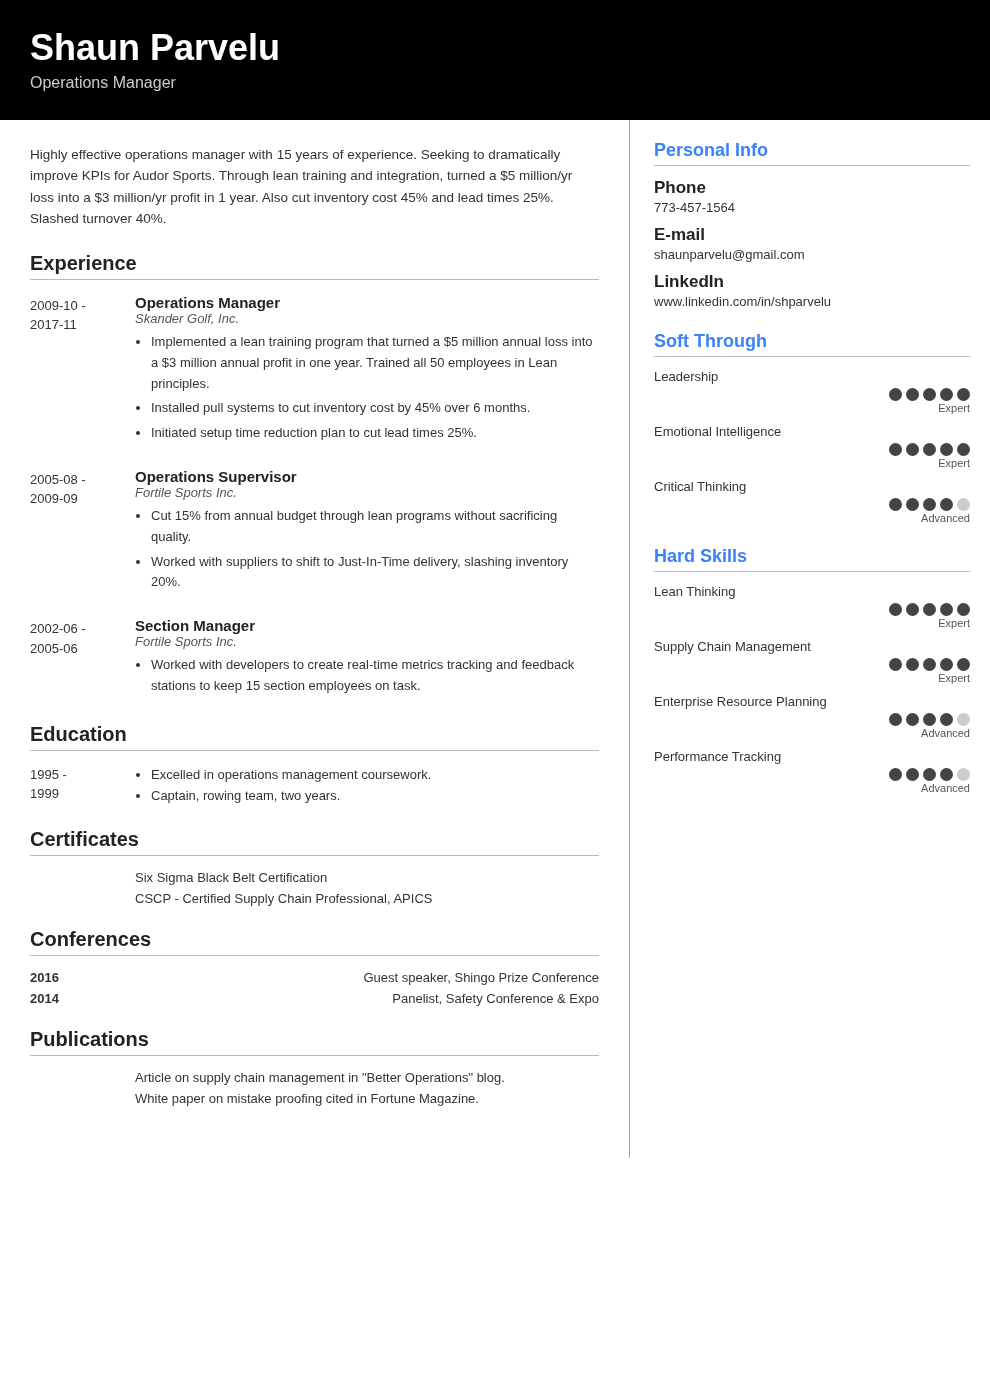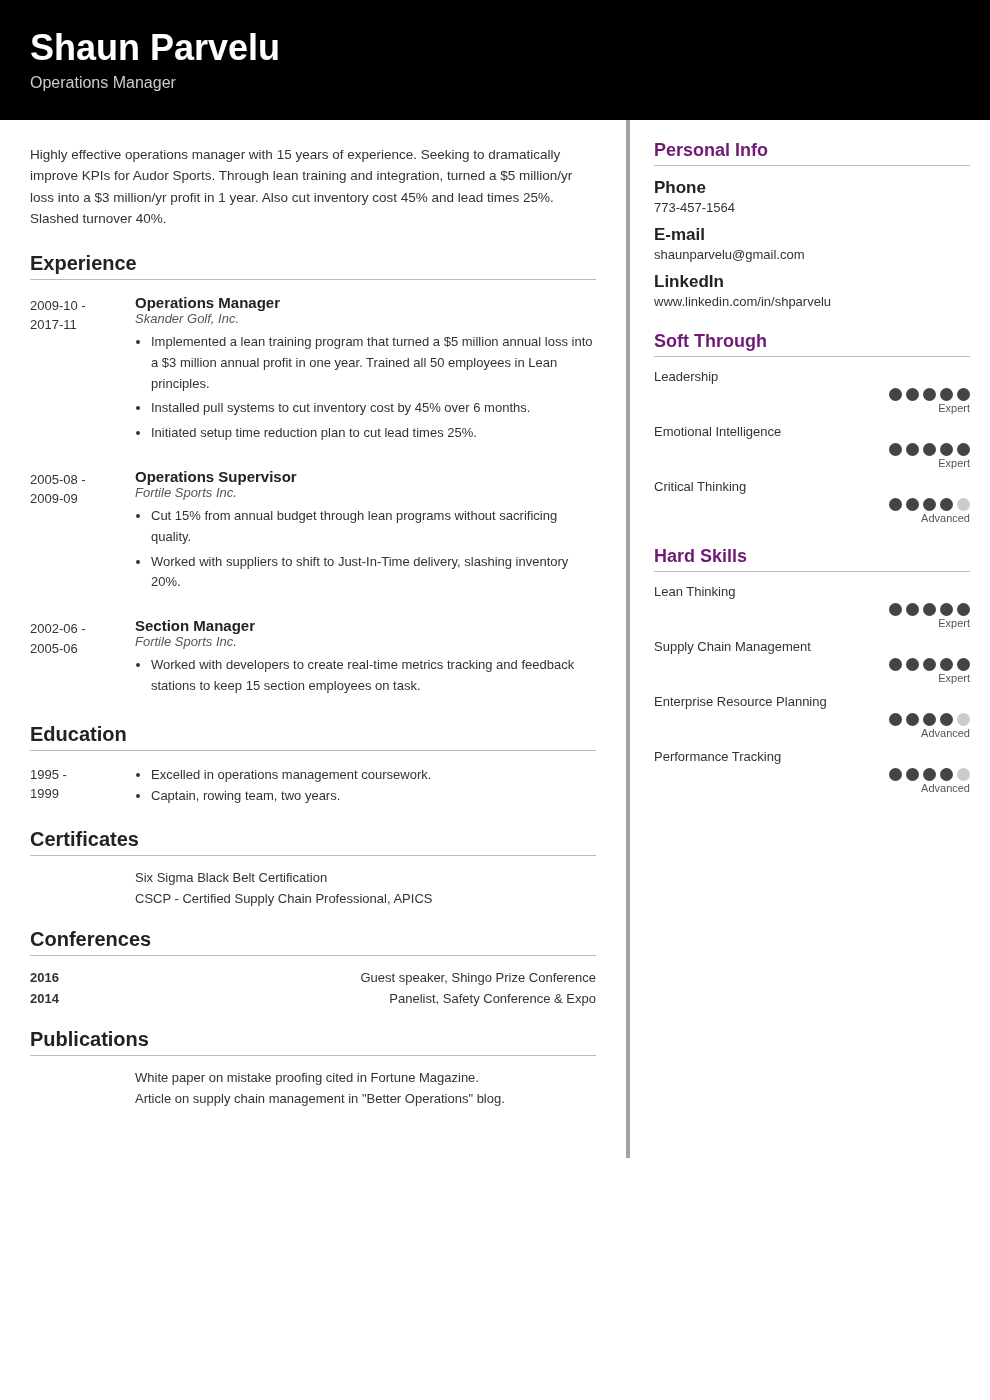--- a/index.html
+++ b/index.html
@@ -33,21 +33,21 @@
     
     .body-wrap {
       display: flex;
       align-items: flex-start;
     }
 
     
     .main-col {
       flex: 0 0 630px;
       padding: 24px 30px 30px 30px;
-      border-right: 4px solid #a3a3a3;
+      border-right: 1px solid #a3a3a3;
     }
 
     
     .side-col {
       flex: 1;
       padding: 20px 20px 30px 24px;
     }
 
     
     .summary-text {
@@ -176,21 +176,21 @@
     .pub-text {
       flex: 1;
       font-size: 13px;
       color: #333;
     }
 
     
     .side-section-title {
       font-size: 18px;
       font-weight: bold;
-      color: #701a75;
+      color: #3b82f6;
       margin-bottom: 4px;
     }
     .side-divider {
       border: none;
       border-top: 1px solid #bbb;
       margin-bottom: 12px;
     }
 
     
     .info-label {
@@ -335,25 +335,25 @@
         <div class="conf-year">2014</div>
         <div class="conf-text">Panelist, Safety Conference &amp; Expo</div>
       </div>
     </div>
 
     <div class="section-gap">
       <div class="section-title">Publications</div>
       <hr class="section-divider">
       <div class="pub-entry">
         <div class="pub-spacer"></div>
-        <div class="pub-text">White paper on mistake proofing cited in Fortune Magazine.</div>
+        <div class="pub-text">Article on supply chain management in "Better Operations" blog.</div>
       </div>
       <div class="pub-entry">
         <div class="pub-spacer"></div>
-        <div class="pub-text">Article on supply chain management in "Better Operations" blog.</div>
+        <div class="pub-text">White paper on mistake proofing cited in Fortune Magazine.</div>
       </div>
     </div>
 
   </div>
 
   <div class="side-col">
 
     <div class="section-gap">
       <div class="side-section-title">Personal Info</div>
       <hr class="side-divider">

